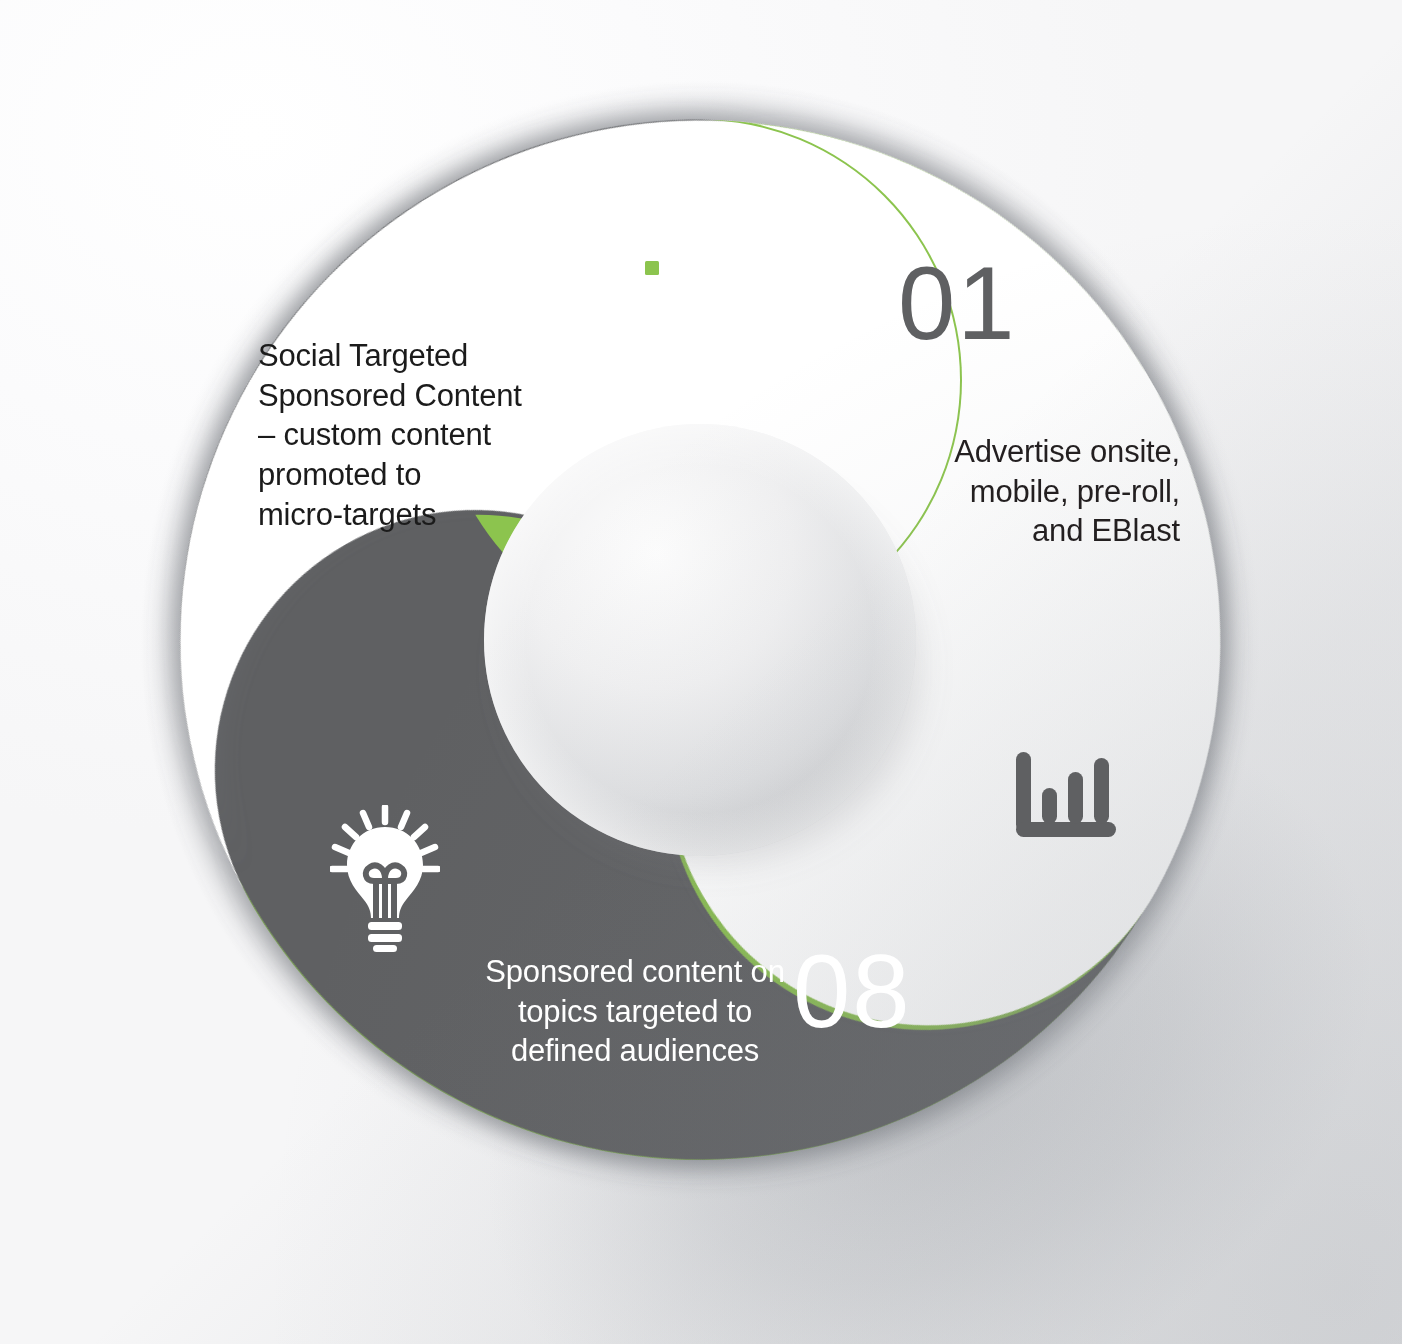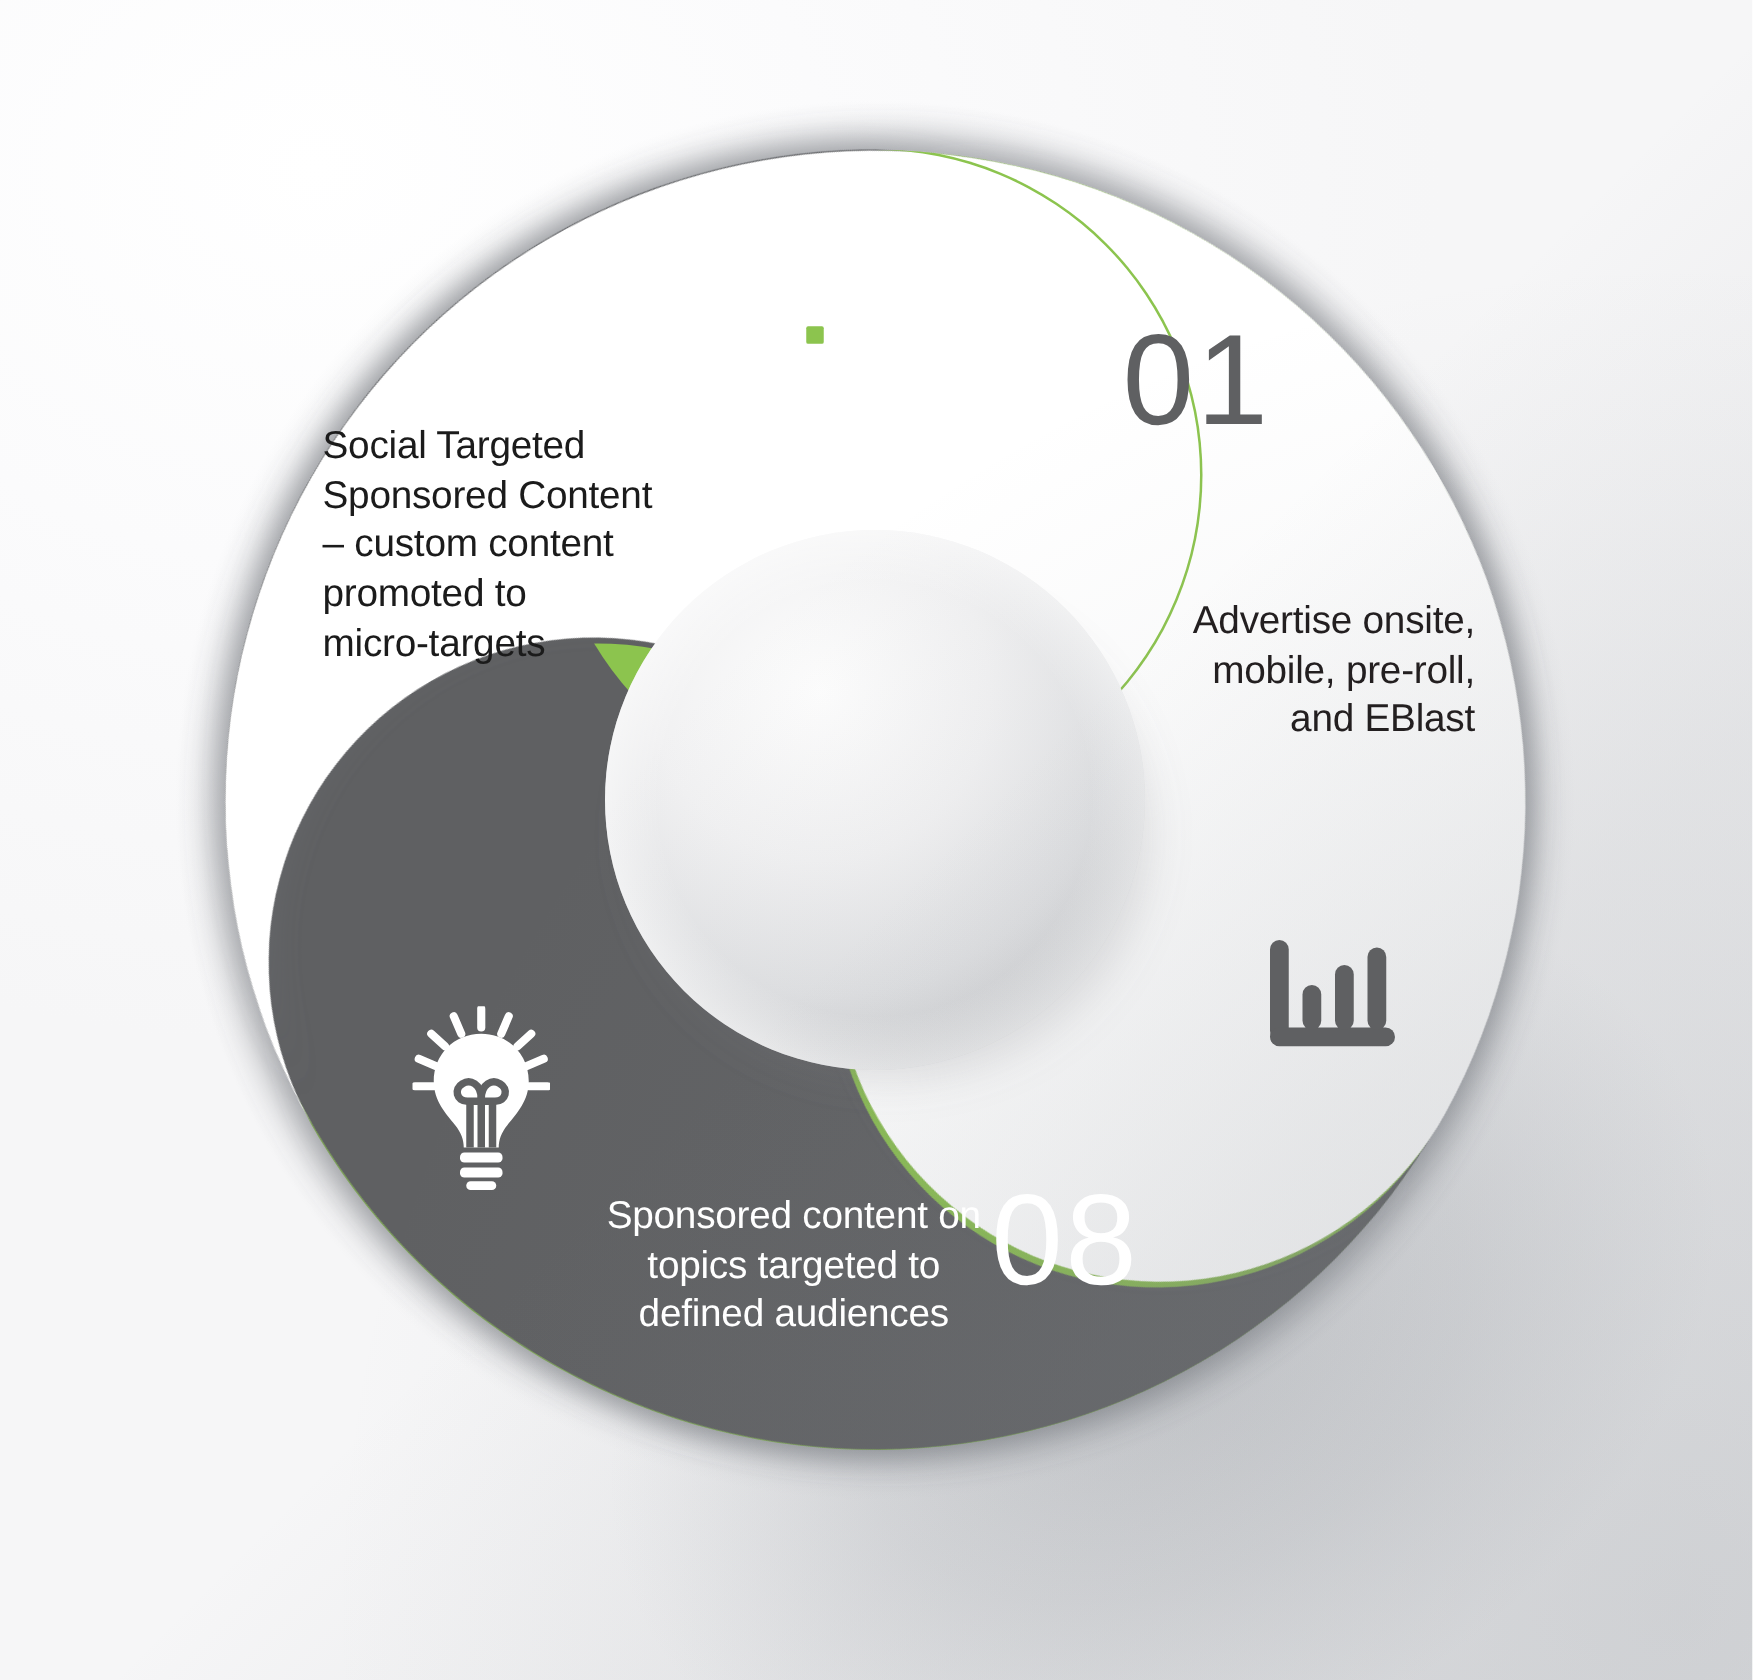--- a/index.html
+++ b/index.html
@@ -53,21 +53,20 @@
     letter-spacing: -0.2px;
   }
 
   #text-01 {
     left: 880px;
     top: 432px;
     width: 300px;
     font-size: 31px;
     color: #231f20;
     text-align: right;
-    margin-top: 44px;
   }
   #num-01 {
     position: absolute;
     left: 872px;
     top: 252px;
     font-size: 103px;
     font-weight: 300;
     color: #5f6062;
     letter-spacing: 2px;
     line-height: 1;

